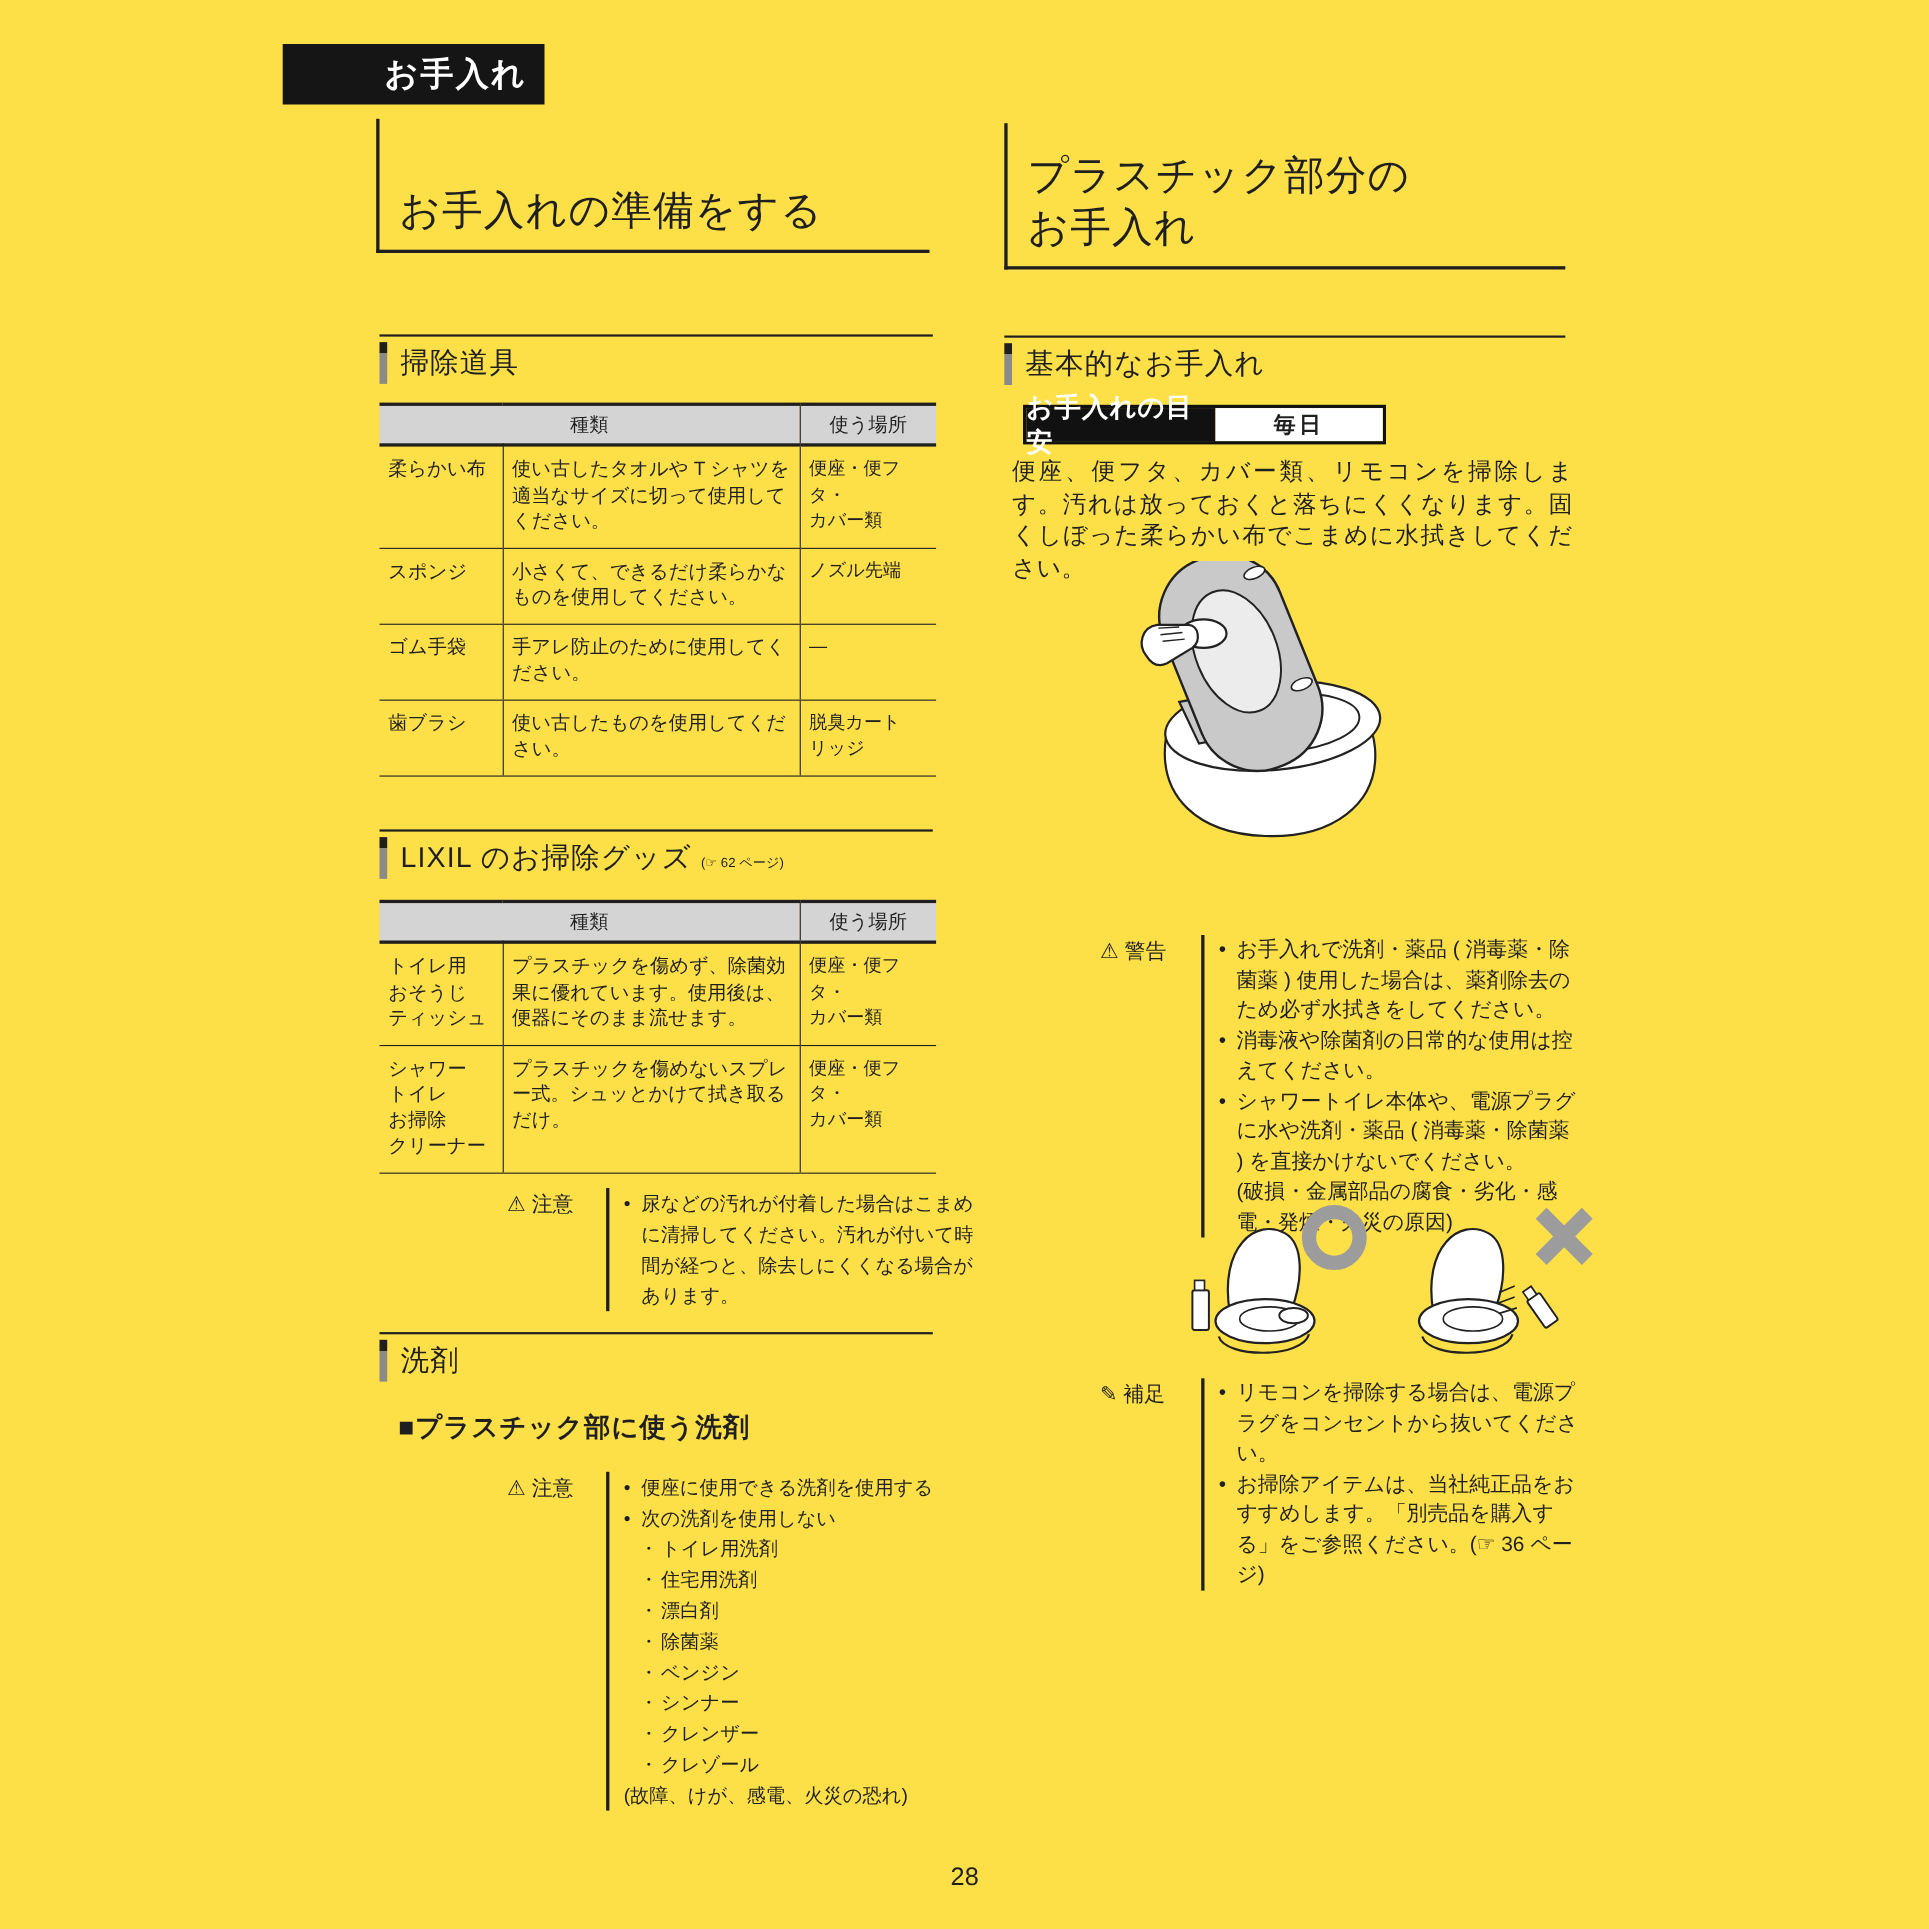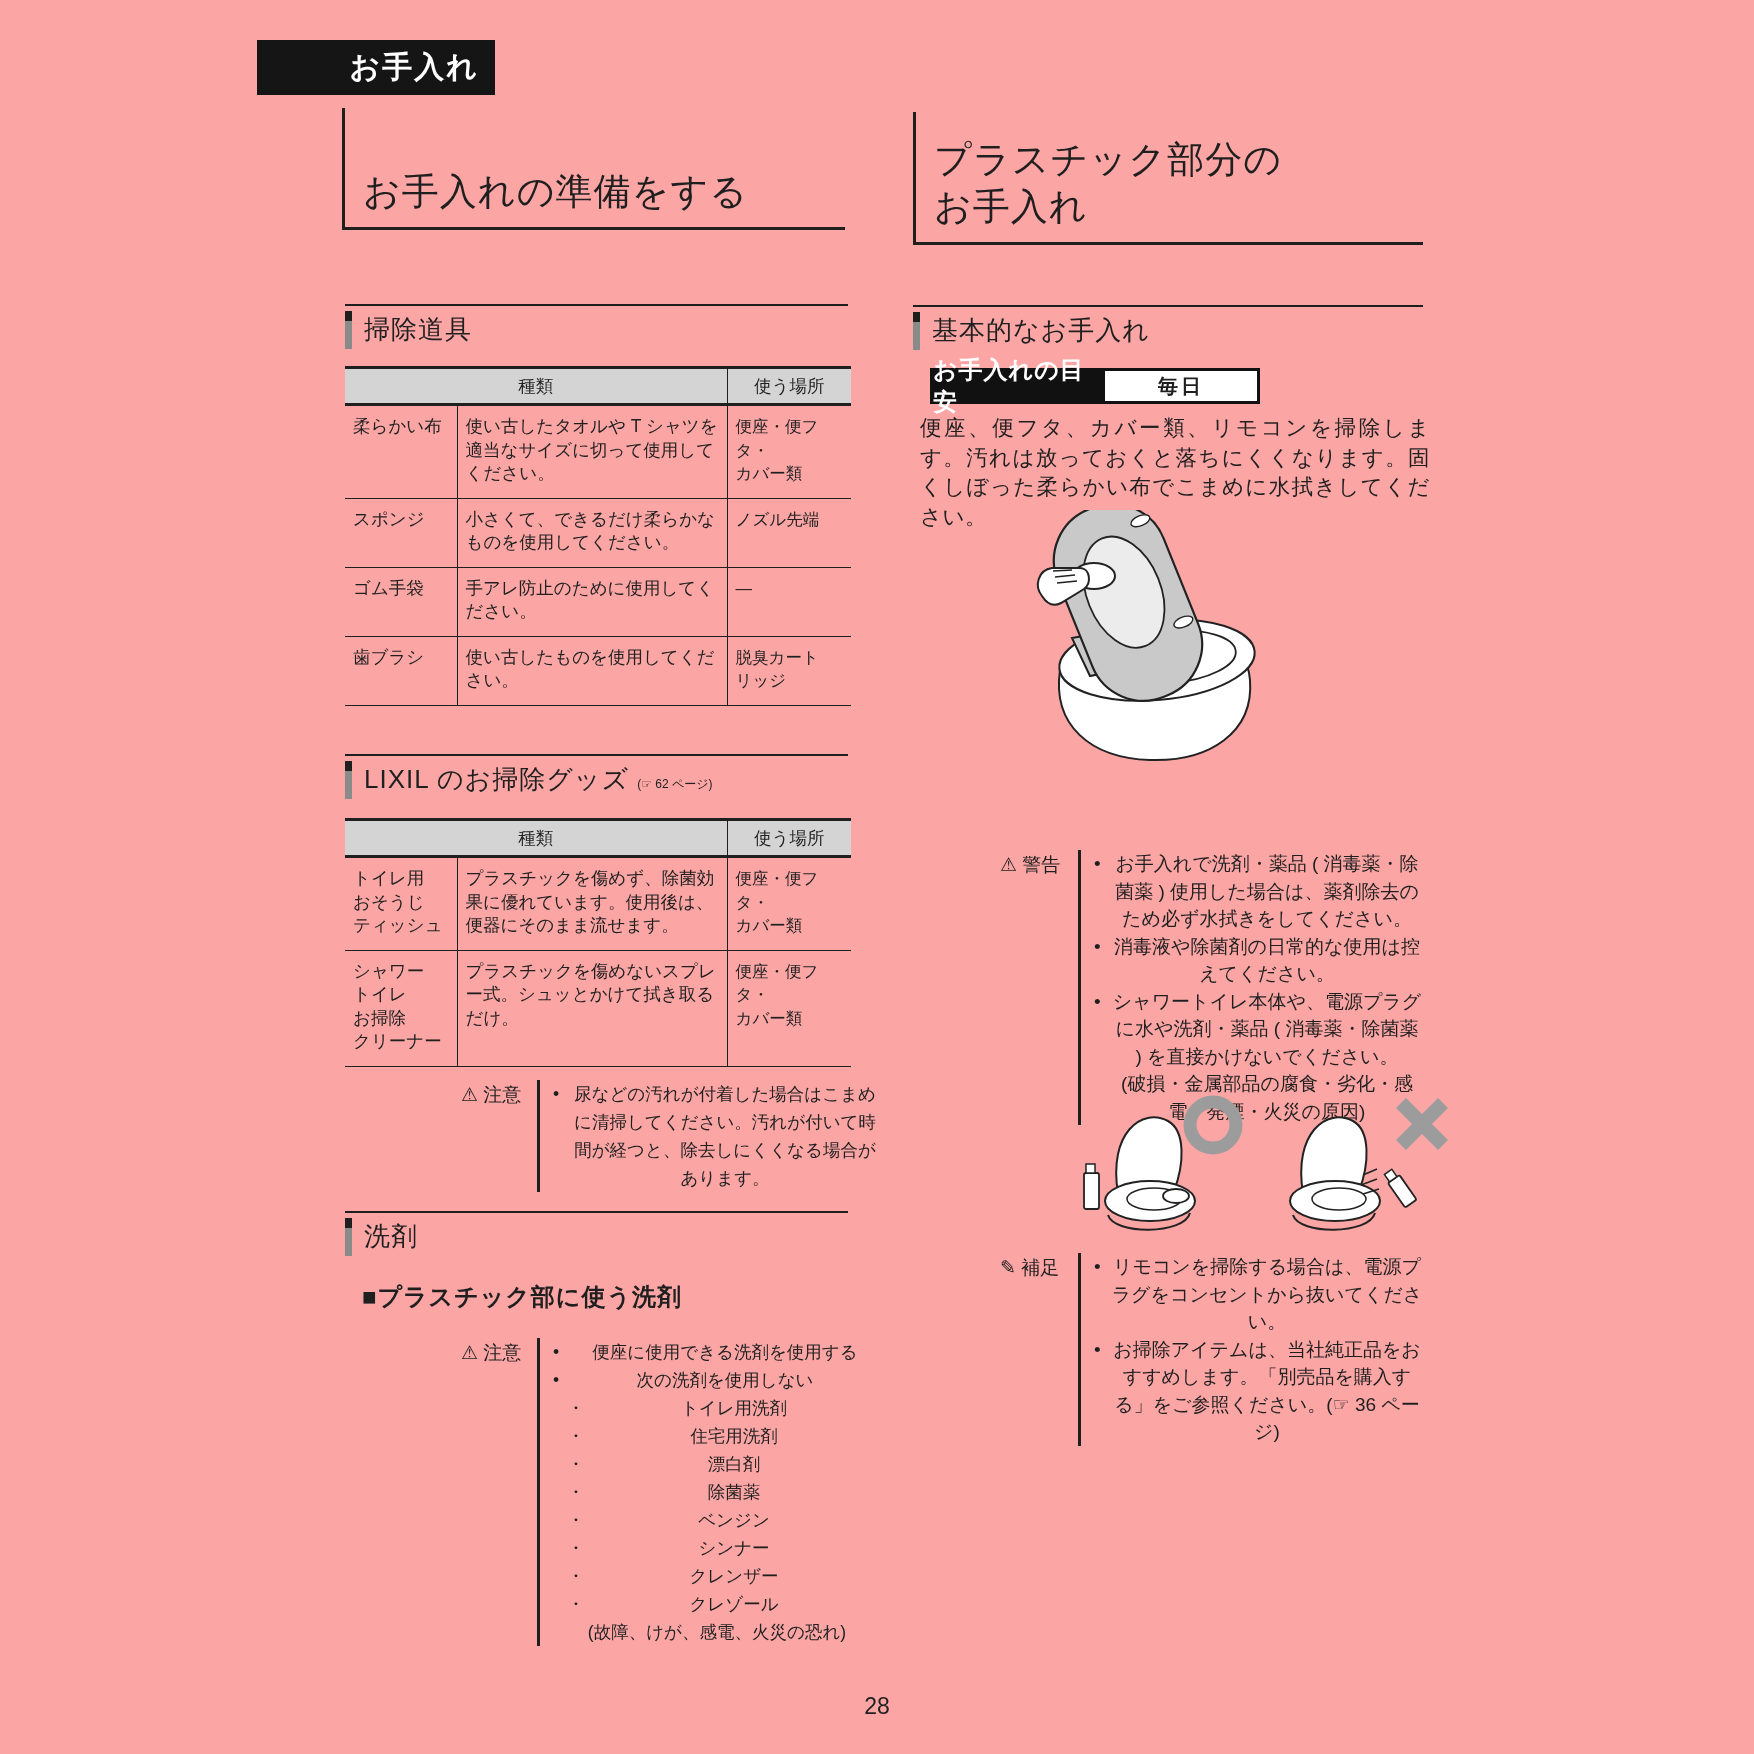--- a/index.html
+++ b/index.html
@@ -1,18 +1,18 @@
 <!DOCTYPE html>
 <html><head>
 <meta charset="utf-8">
 <style>
   * { margin:0; padding:0; box-sizing:border-box; }
   html,body { background:#ffffff; }
   body { font-family:"Liberation Sans","DejaVu Sans",sans-serif; color:#1f1f1f; }
-  .page { position:relative; width:1754px; height:1754px; background:#fca5a5; overflow:hidden; }
+  .page { position:relative; width:1754px; height:1754px; background:#fde047; overflow:hidden; }
 
   
   .tab { position:absolute; left:257px; top:40px; width:238px; height:55px; background:#151515;
          color:#fff; font-size:30px; font-weight:bold; display:flex; align-items:center;
          justify-content:flex-end; padding-right:16px; letter-spacing:2px; }
 
   
   .big-title { position:absolute; border-left:3px solid #1f1f1f; border-bottom:3px solid #1f1f1f;
                display:flex; flex-direction:column; justify-content:flex-end;
                padding:0 0 12px 18px; font-size:37px; line-height:47px; letter-spacing:1px; }
@@ -32,21 +32,21 @@
                   font-weight:normal; font-size:17.5px; text-align:center; padding:5px 8px; }
   table.spec td { border-bottom:1.5px solid #1f1f1f; vertical-align:top;
                   font-size:17.5px; line-height:23.5px; padding:9px 8px 12px; }
   table.spec .vline { border-left:1.5px solid #1f1f1f; }
   table.spec td.cname  { white-space:pre-line; }
   table.spec td.cplace { white-space:pre-line; font-size:16.5px; padding-left:8px; padding-right:2px; }
 
   
   .note { position:absolute; display:flex; align-items:stretch; }
   .note-label { flex:none; font-size:19px; white-space:nowrap; padding-top:2px; }
-  .note-body  { border-left:3px solid #1f1f1f; margin-left:6px; padding-left:13px;text-align:center; }
+  .note-body  { border-left:3px solid #1f1f1f; margin-left:20px; padding-left:13px; }
   .note-left  .note-label { width:70px;margin-left:24px; }
   .note-right .note-label { width:72px; }
   .note-left  .note-body { width:344px; font-size:17.5px; line-height:28px; }
   .note-right .note-body { width:346px; font-size:19px;   line-height:27.5px; }
   .nb-item { position:relative; padding-left:16px; }
   .nb-item::before { content:"\2022"; position:absolute; left:0; }
   .nb-sub  { position:relative; padding-left:34px; }
   .nb-sub::before { content:"\30FB"; position:absolute; left:14px; }
   .nb-plain  { padding-left:0; }
   .nb-cont   { padding-left:16px; }

